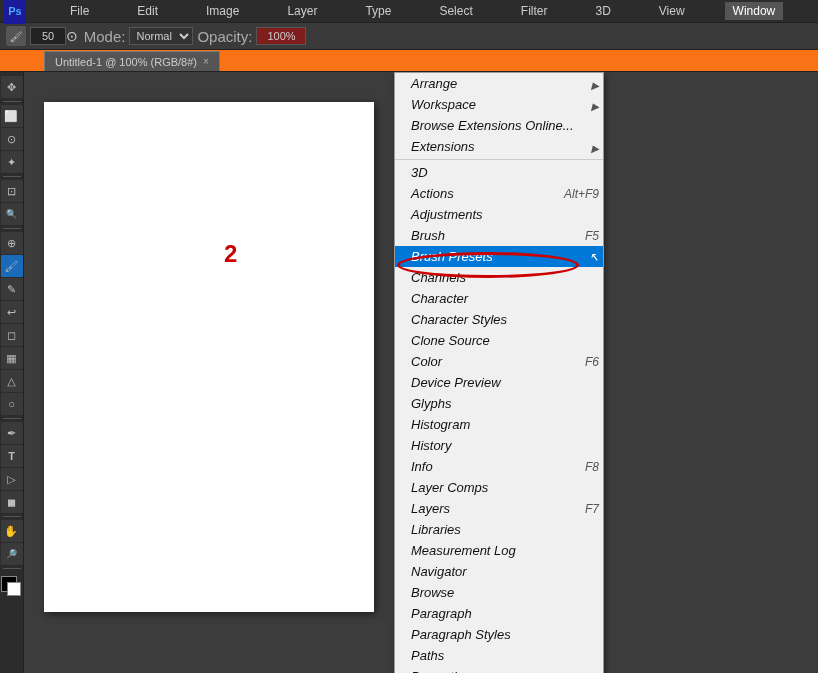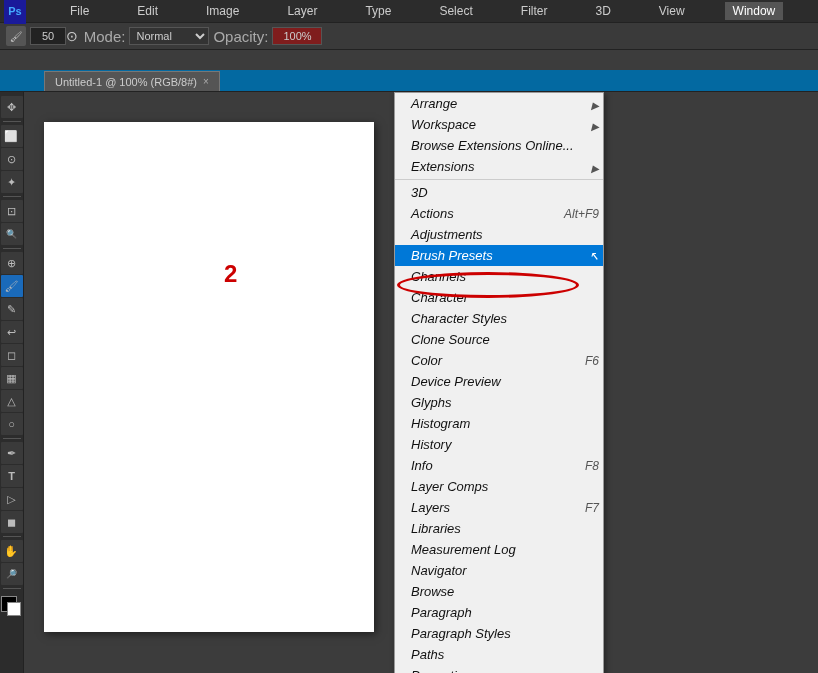--- a/index.html
+++ b/index.html
@@ -104,26 +104,25 @@
       border: 1px solid #555;
       color: #ccc;
       font-size: 11px;
       text-align: center;
     }
 
     
     .tab-bar {
       width: 100%;
       height: 22px;
-      background: #0369a1;
+      background: #f97316;
       display: flex;
       align-items: flex-end;
       padding-left: 44px;
       border-bottom: 1px solid #222;
-      margin-top: 20px;
     }
     .tab {
       height: 20px;
       background: #555;
       color: #ccc;
       font-size: 11px;
       padding: 0 10px;
       display: flex;
       align-items: center;
       border-top: 1px solid #777;
@@ -282,21 +281,21 @@
   <div class="menu-item">View</div>
   <div class="menu-item window-active">Window</div>
   <div class="menu-item">Help</div>
 </div>
 
 <div class="options-bar">
   <div class="tool-icon">🖌</div>
   <input class="size-box" type="text" value="50" style="">
   <span style="font-size:14px;margin-right:6px;">⊙</span>
   <label>Mode:</label>
-  <select style="width:80px;">
+  <select style="width:64px;">
     <option>Normal</option>
   </select>
   <label>Opacity:</label>
   <input class="opacity-box" type="text" value="100%" style="">
 </div>
 
 <div class="tab-bar">
   <div class="tab">
     <span>Untitled-1 @ 100% (RGB/8#)</span>
     <span class="close-x">×</span>
@@ -366,20 +365,24 @@
       <div class="menu-dropdown-item">
         <span>3D</span>
       </div>
       <div class="menu-dropdown-item">
         <span>Actions</span>
         <span class="shortcut">Alt+F9</span>
       </div>
       <div class="menu-dropdown-item">
         <span>Adjustments</span>
       </div>
+      <div class="menu-dropdown-item">
+        <span>Brush</span>
+        <span class="shortcut">F5</span>
+      </div>
 
       <div class="menu-dropdown-item highlighted brush-presets-item">
         <span>Brush Presets</span>
         <span style="margin-left:8px;font-size:12px;">↖</span>
       </div>
 
       <div class="menu-dropdown-item">
         <span>Channels</span>
       </div>
       <div class="menu-dropdown-item">

